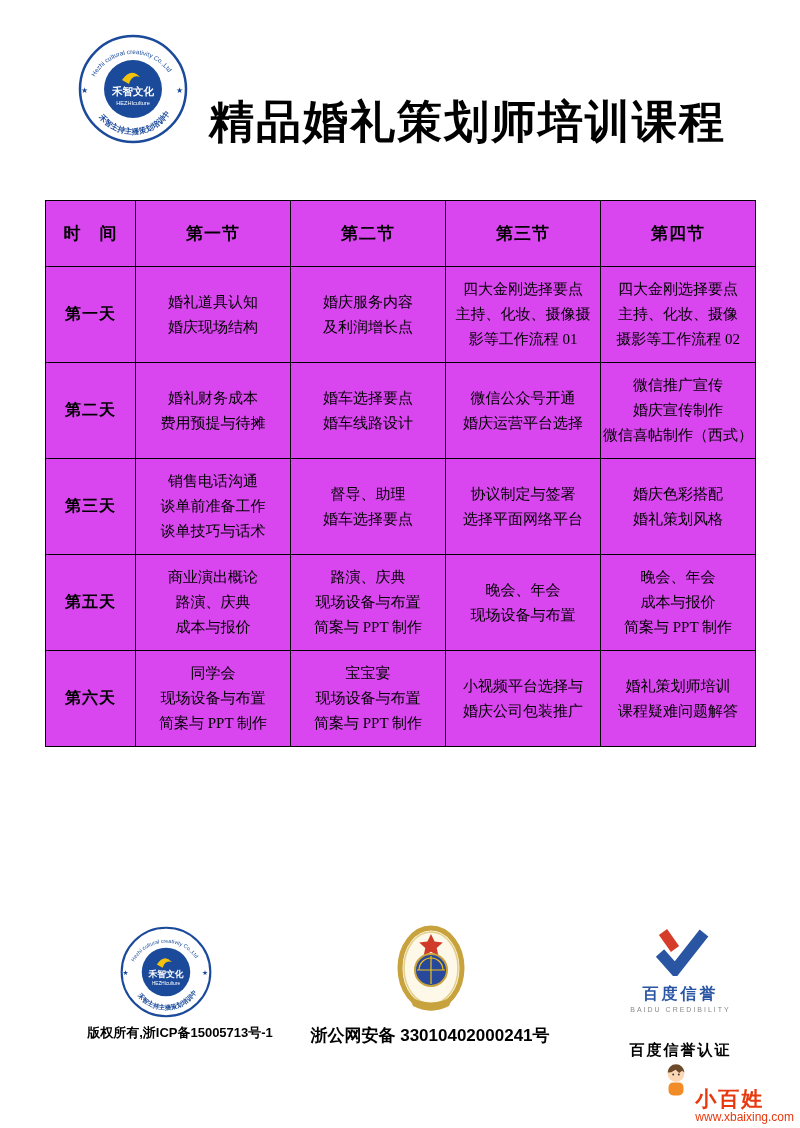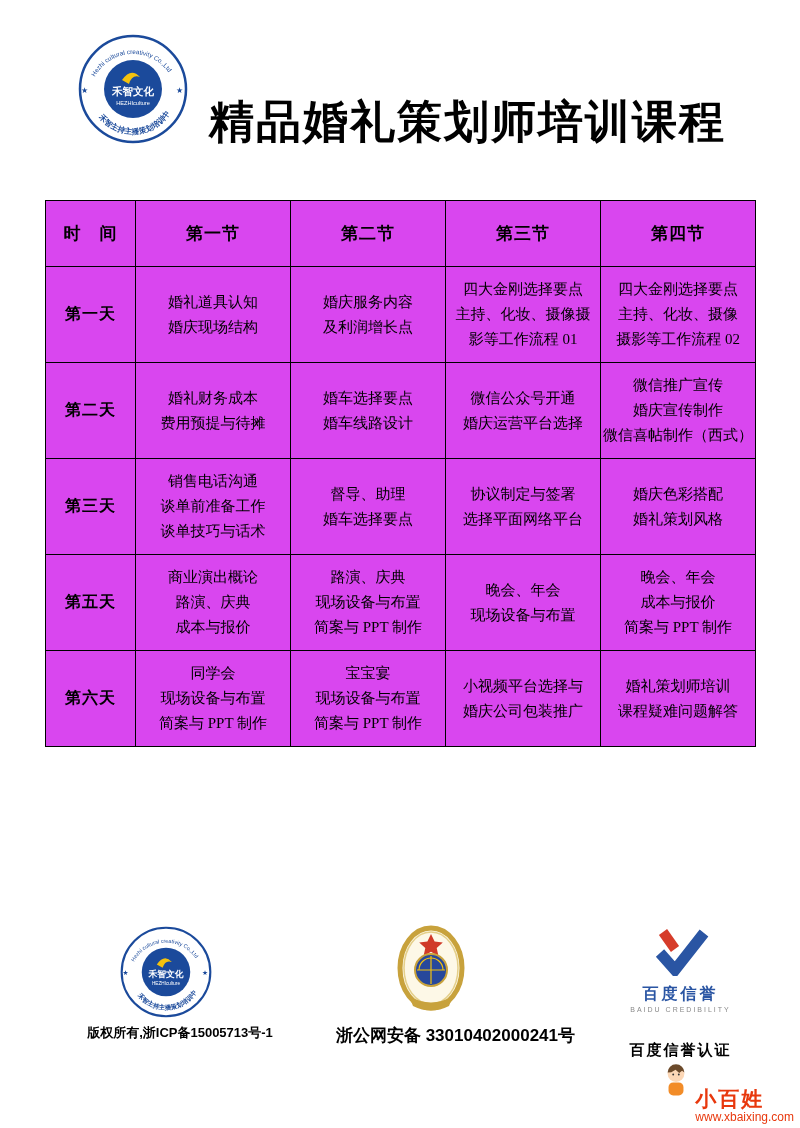--- a/index.html
+++ b/index.html
@@ -38,21 +38,21 @@
   .course-table td.day-cell { font-size:16px; font-weight:bold; letter-spacing:1px; }
 
   
   .logo-footer { position:absolute; left:120px; top:926px; }
   .copyright {
     position:absolute; left:60px; top:1024px; width:240px; text-align:center;
     font-size:13px; font-weight:bold; font-family:"Liberation Sans","DejaVu Sans",sans-serif;
   }
   .police-badge { position:absolute; left:389px; top:922px; }
   .police-text {
-    position:absolute; left:285px; top:1024px; width:290px; text-align:right;
+    position:absolute; left:285px; top:1024px; width:290px; text-align:center;
     font-size:17px; font-weight:bold; font-family:"Liberation Sans","DejaVu Sans",sans-serif;
   }
   .baidu-block {
     position:absolute; left:598px; top:928px; width:165px; text-align:center;
     font-family:"Liberation Sans","DejaVu Sans",sans-serif;
   }
   .baidu-name { margin-top:4px; color:#2a55a3; font-size:16px; font-weight:bold; letter-spacing:3px; }
   .baidu-en   { color:#8a8a8a; font-size:7px; letter-spacing:2px; margin-top:1px; }
   .baidu-cert { margin-top:28px; font-size:15px; font-weight:bold; letter-spacing:2px; color:#000; }
 

